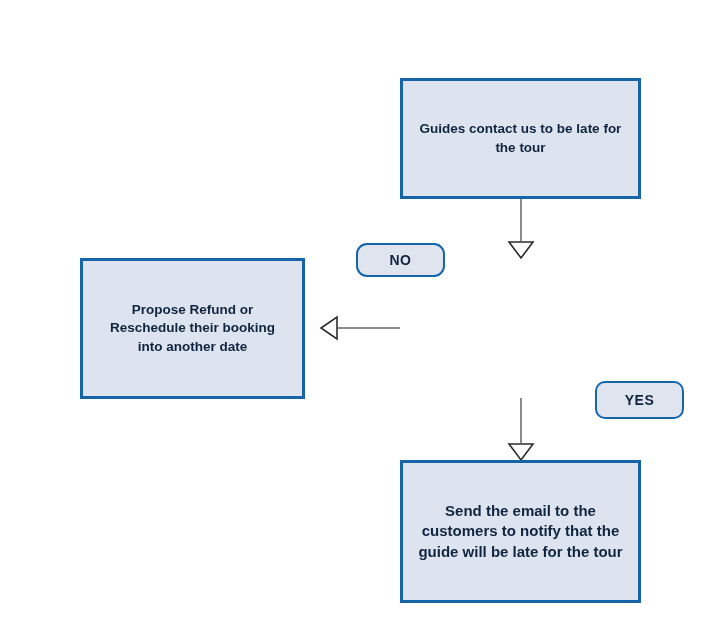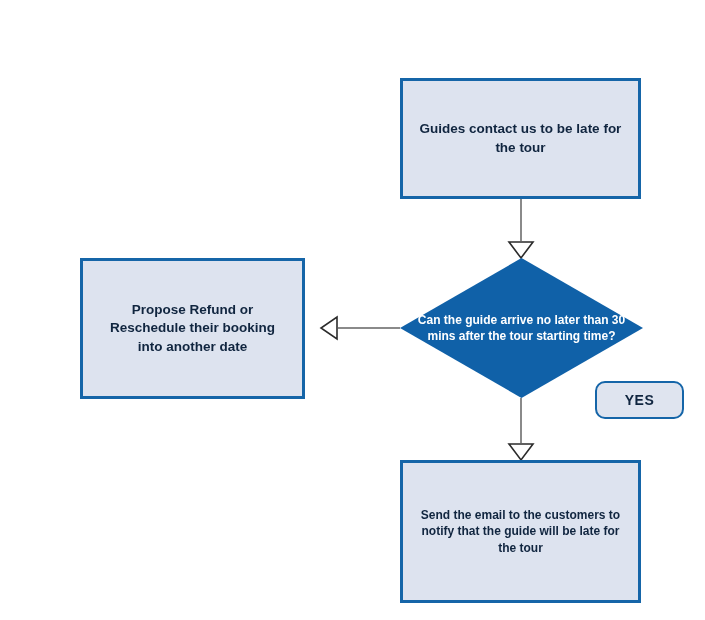--- a/index.html
+++ b/index.html
@@ -40,21 +40,21 @@
     border: 3px solid #1565a8;
     color: #10253f;
     font-weight: bold;
     line-height: 1.35;
   }
   .proc .txt {
     display: block;
     padding: 0 14px;
   }
   .proc-lg .txt { font-size: 13.5px; }
-  .proc-sm .txt { font-size: 12px; }
+  .proc-sm .txt { font-size: 15px; }
 
   .decision {
     position: absolute;
     display: flex;
     align-items: center;
     justify-content: center;
   }
   .decision .shape {
     position: absolute;
     left: 0; top: 0;
@@ -101,33 +101,30 @@
     <polygon points="337,317 337,339 321,328" fill="#ffffff" stroke="#2b2b2b" stroke-width="1.6"></polygon>
 
     <line x1="521" y1="398" x2="521" y2="443" stroke="#8a8a8a" stroke-width="2"></line>
     <polygon points="509,444 533,444 521,460" fill="#ffffff" stroke="#2b2b2b" stroke-width="1.6"></polygon>
   </svg>
 
   <div class="node proc proc-lg" style="left:400px; top:78px; width:241px; height:121px;">
     <span class="txt">Guides contact us to be late for the tour</span>
   </div>
 
-  <div class="decision" style="left:400px; top:258px; width:243px; height:140px;">
-    <svg class="shape" viewBox="0 0 243 140" preserveAspectRatio="none" aria-hidden="true">
-      <polygon points="121.5,0 243,70 121.5,140 0,70" fill="#1061a8"></polygon>
-    </svg>
-    <span class="txt">Can the guide arrive no later than 30 mins after the tour starting time?</span>
-  </div>
 
   <div class="node proc proc-lg" style="left:80px; top:258px; width:225px; height:141px;">
     <span class="txt">Propose Refund or Reschedule their booking into another date</span>
   </div>
 
   <div class="node proc proc-sm" style="left:400px; top:460px; width:241px; height:143px;">
     <span class="txt">Send the email to the customers to notify that the guide will be late for the tour</span>
   </div>
 
+  <div class="badge" style="left:356px; top:243px; width:89px; height:34px;">
+    <span>NO</span>
+  </div>
 
   <div class="badge" style="left:595px; top:381px; width:89px; height:38px;border-radius:10px;">
     <span>YES</span>
   </div>
 
 </div>
 
 </body></html>

